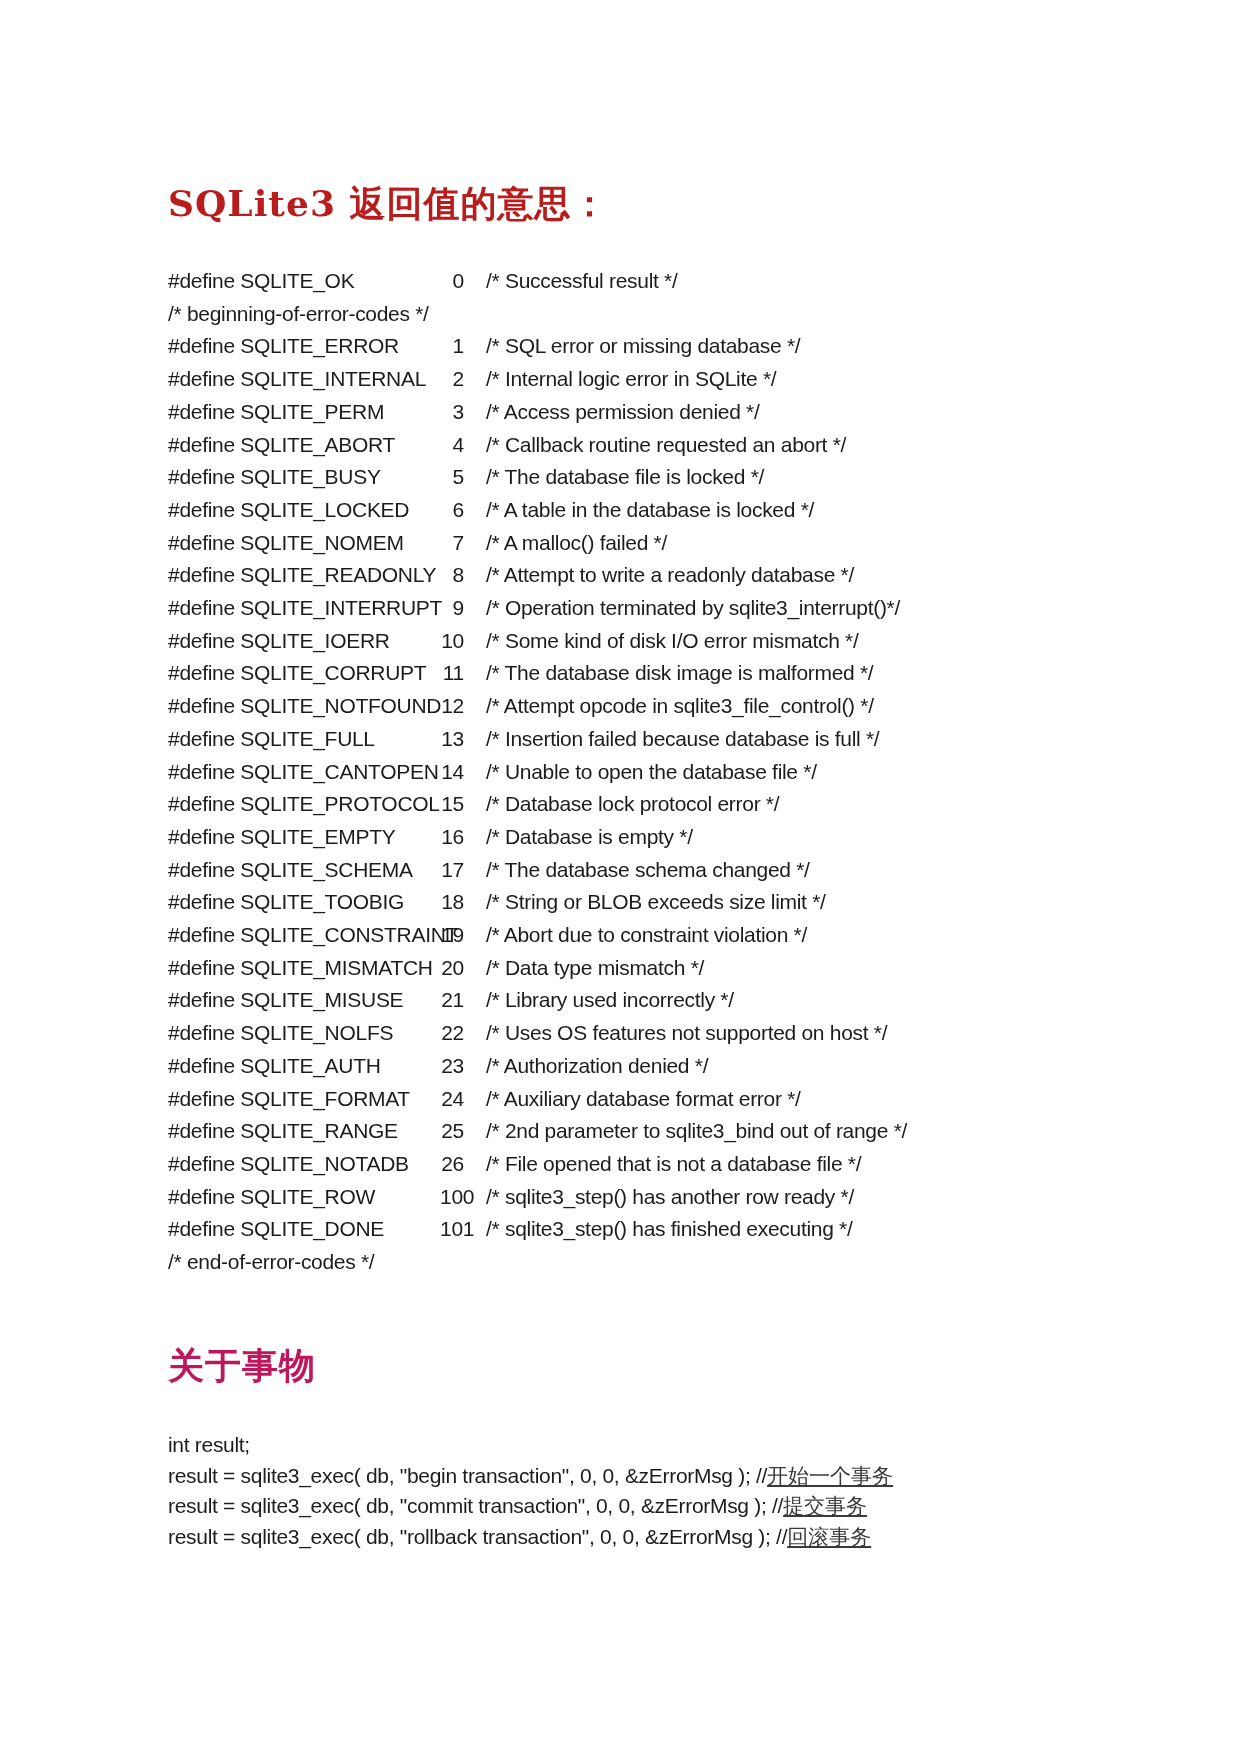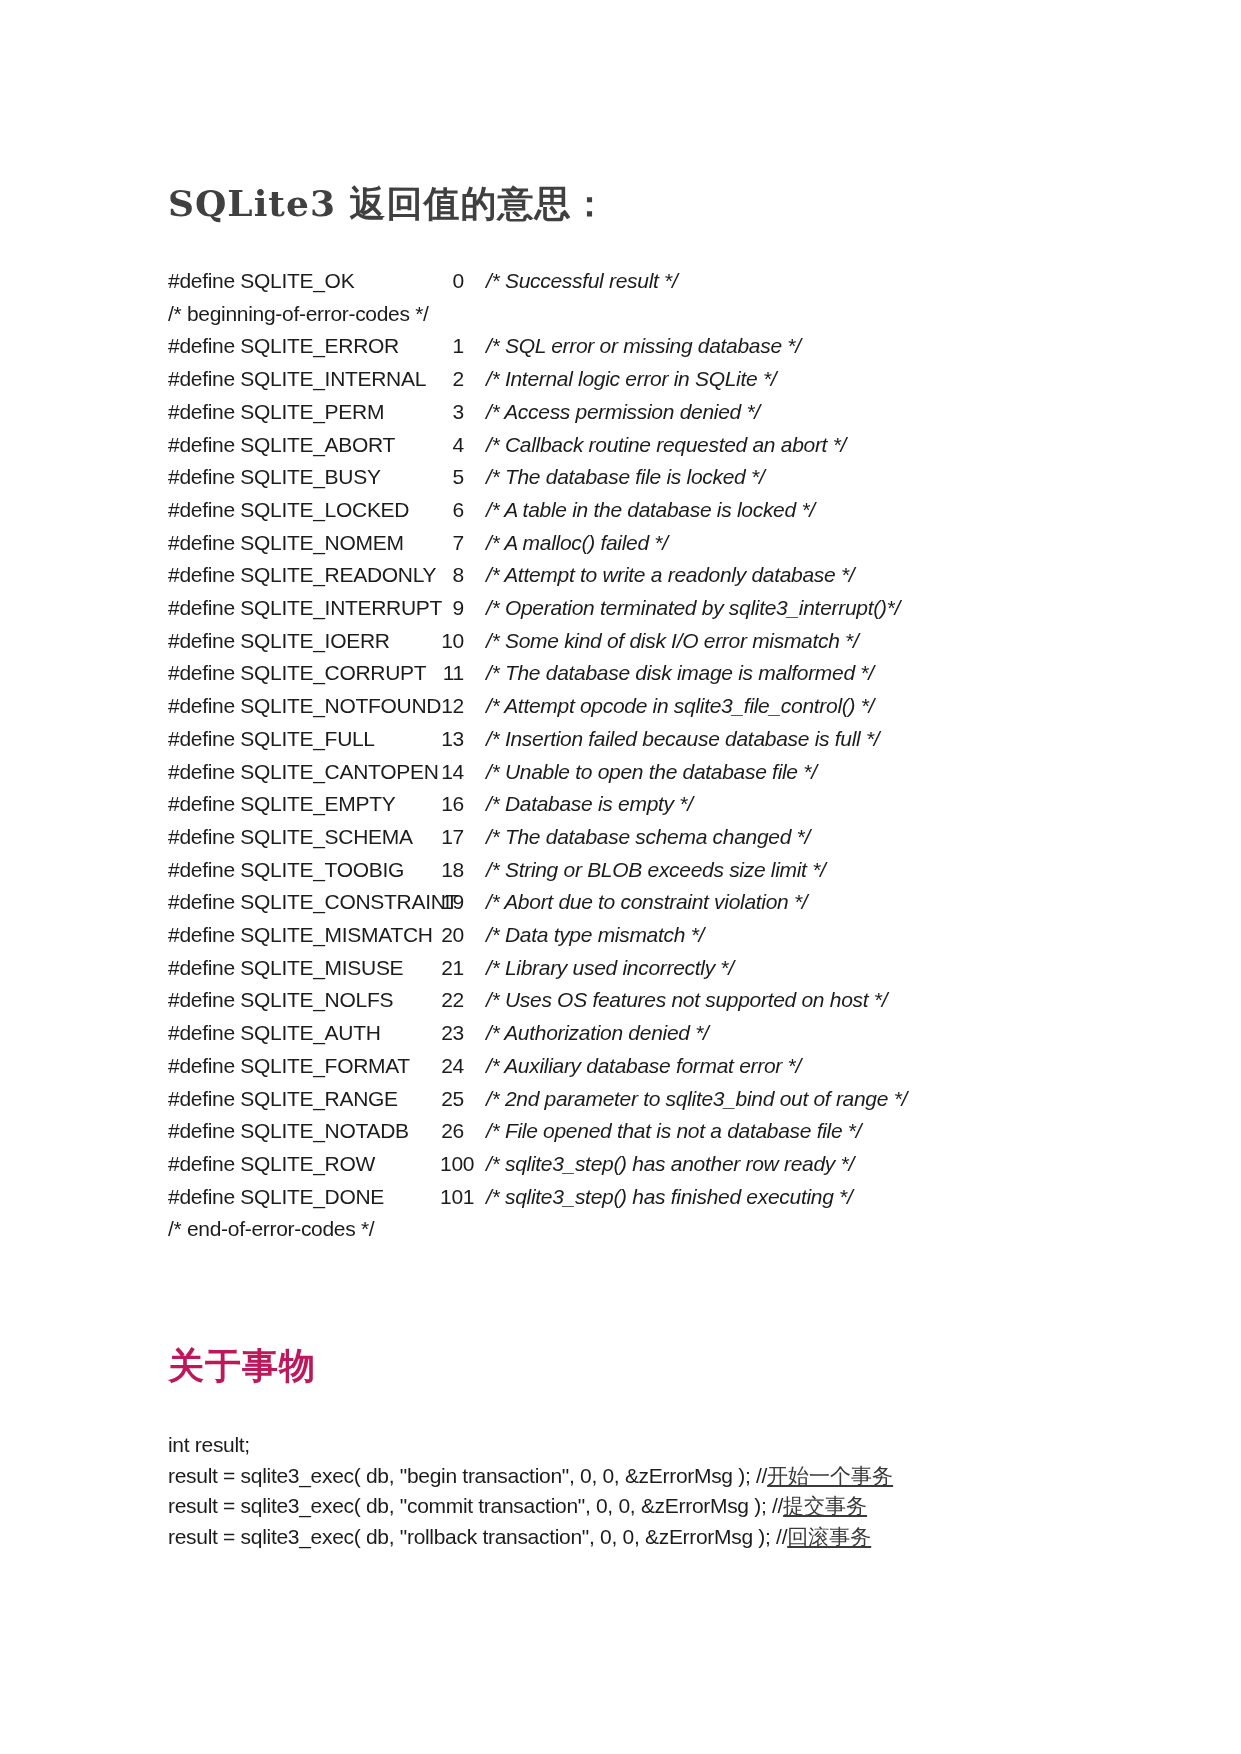--- a/index.html
+++ b/index.html
@@ -19,21 +19,21 @@
   }
   .doc-title {
     position: absolute;
     left: 168px;
     top: 180px;
     margin: 0;
     font-family: "DejaVu Serif", "Liberation Serif", serif;
     font-weight: 700;
     font-size: 36px;
     letter-spacing: 1px;
-    color: #404040;
+    color: #b91c1c;
     white-space: nowrap;
   }
   .code-list {
     position: absolute;
     left: 168px;
     font-size: 21px;
     letter-spacing: -0.3px;
     color: #1c1c1c;
   }
   .defines-list { top: 265px; line-height: 32.7px; }
@@ -44,21 +44,20 @@
     width: 272px;
   }
   .def-num {
     display: inline-block;
     width: 24px;
     text-align: right;
   }
   .def-comment {
     display: inline-block;
     margin-left: 22px;
-    font-style: italic;
   }
   .full-comment { display: inline-block; }
   .section-title {
     position: absolute;
     left: 168px;
     top: 1342px;
     margin: 0;
     font-family: "DejaVu Serif", "Liberation Serif", serif;
     font-weight: 700;
     font-size: 36px;
@@ -106,20 +105,21 @@
     <div class="code-line"><span class="def-name">#define SQLITE_IOERR</span><span class="def-num">10</span><span class="def-comment">/* Some kind of disk I/O error mismatch */</span></div>
 
     <div class="code-line"><span class="def-name">#define SQLITE_CORRUPT</span><span class="def-num">11</span><span class="def-comment">/* The database disk image is malformed */</span></div>
 
     <div class="code-line"><span class="def-name">#define SQLITE_NOTFOUND</span><span class="def-num">12</span><span class="def-comment">/* Attempt opcode in sqlite3_file_control() */</span></div>
 
     <div class="code-line"><span class="def-name">#define SQLITE_FULL</span><span class="def-num">13</span><span class="def-comment">/* Insertion failed because database is full */</span></div>
 
     <div class="code-line"><span class="def-name">#define SQLITE_CANTOPEN</span><span class="def-num">14</span><span class="def-comment">/* Unable to open the database file */</span></div>
 
+    <div class="code-line"><span class="def-name">#define SQLITE_PROTOCOL</span><span class="def-num">15</span><span class="def-comment">/* Database lock protocol error */</span></div>
 
     <div class="code-line"><span class="def-name">#define SQLITE_EMPTY</span><span class="def-num">16</span><span class="def-comment">/* Database is empty */</span></div>
 
     <div class="code-line"><span class="def-name">#define SQLITE_SCHEMA</span><span class="def-num">17</span><span class="def-comment">/* The database schema changed */</span></div>
 
     <div class="code-line"><span class="def-name">#define SQLITE_TOOBIG</span><span class="def-num">18</span><span class="def-comment">/* String or BLOB exceeds size limit */</span></div>
 
     <div class="code-line"><span class="def-name">#define SQLITE_CONSTRAINT</span><span class="def-num">19</span><span class="def-comment">/* Abort due to constraint violation */</span></div>
 
     <div class="code-line"><span class="def-name">#define SQLITE_MISMATCH</span><span class="def-num">20</span><span class="def-comment">/* Data type mismatch */</span></div>

